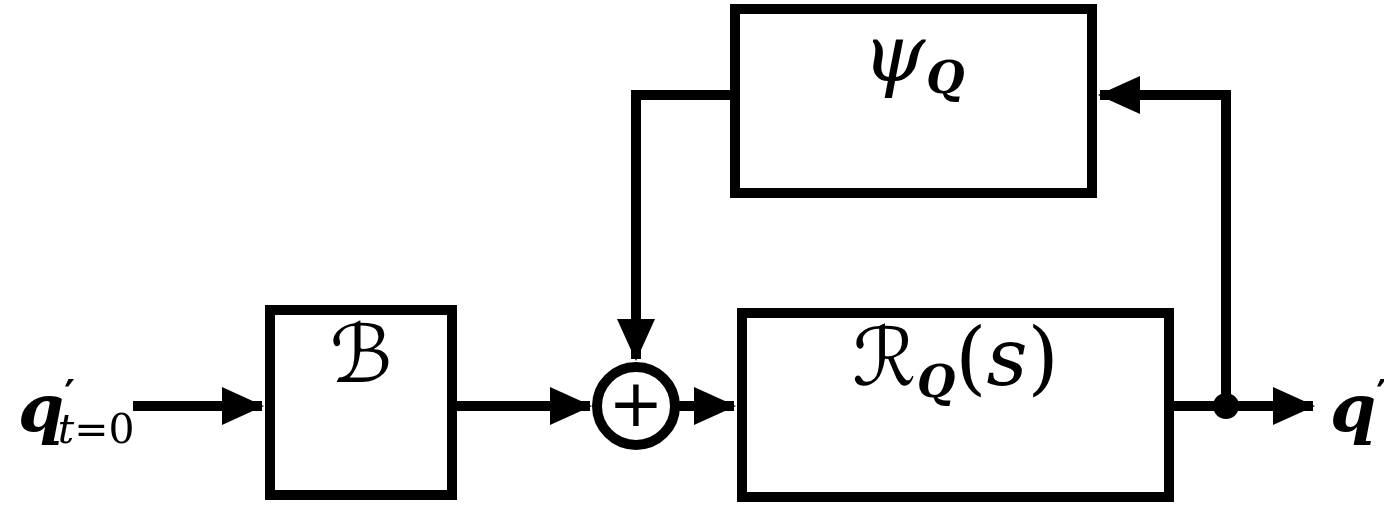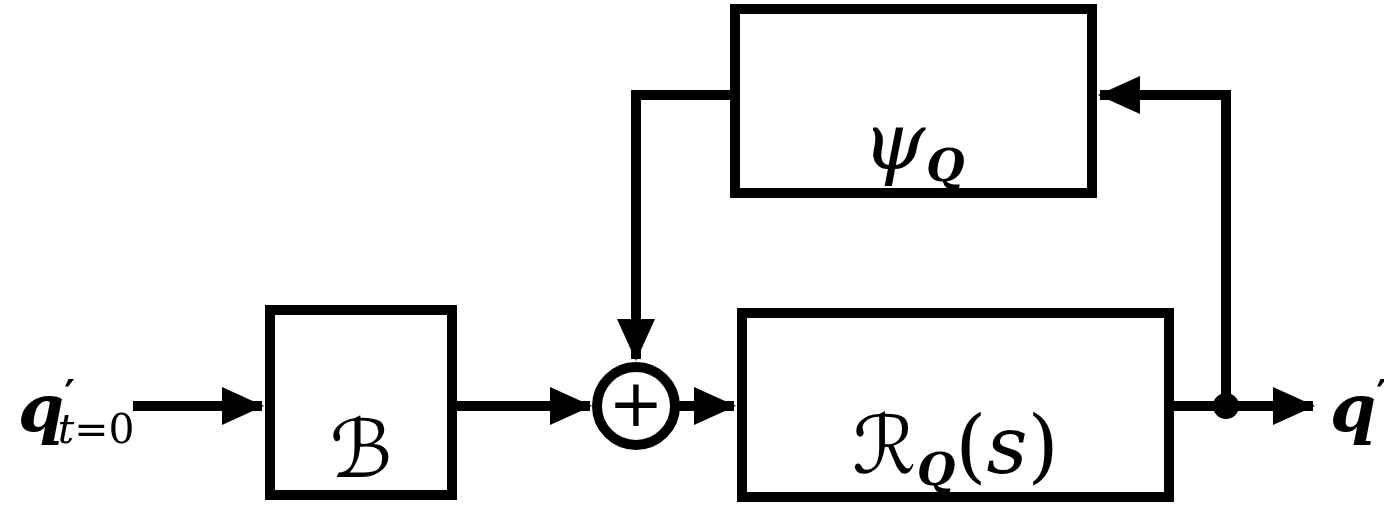--- a/index.html
+++ b/index.html
@@ -16,21 +16,21 @@
     position: absolute;
     left: 0; top: 0;
     width: 1384px; height: 508px;
   }
   .block {
     position: absolute;
     border: 10px solid #000000;
     background: #ffffff;
     box-sizing: border-box;
     display: flex;
-    align-items: flex-end;
+    align-items: flex-start;
     justify-content: center;
   }
   #block-b   { left: 265px; top: 305px; width: 192px; height: 195px; }
   #block-r   { left: 737px; top: 308px; width: 437px; height: 194px; }
   #block-psi { left: 730px; top:   4px; width: 367px; height: 194px; }
 
   .math { font-size: 80px; line-height: 1; white-space: nowrap; }
   .script { font-family: "DejaVu Serif", "DejaVu Sans", serif; font-style: normal; }
   .greek { font-style: italic; }
   .var { font-style: italic; }

